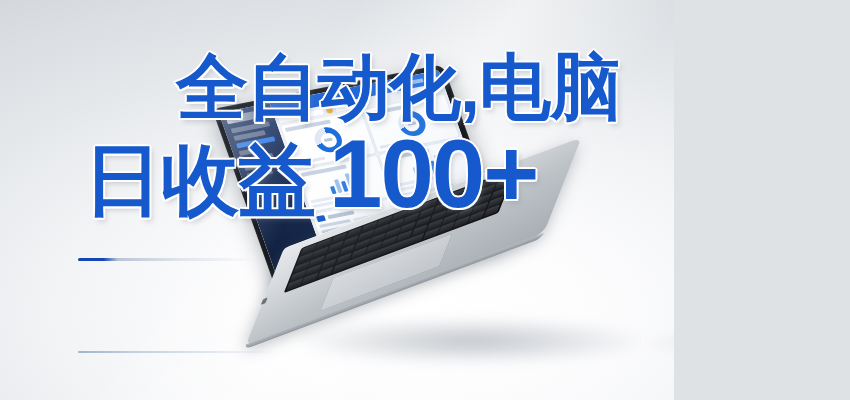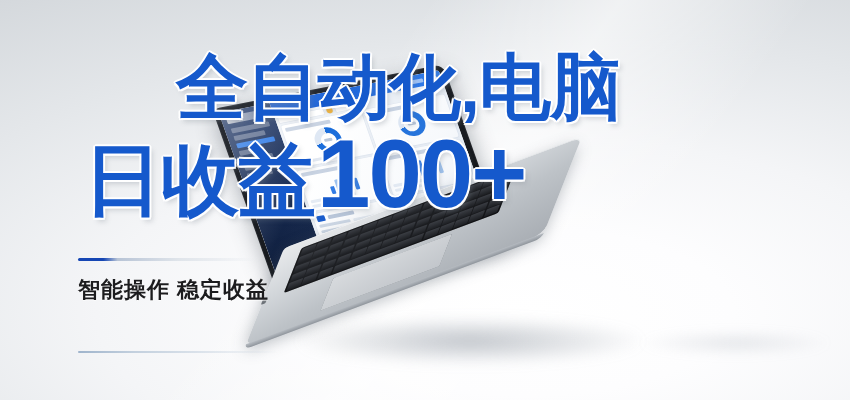--- a/index.html
+++ b/index.html
@@ -5,21 +5,21 @@
   * { margin:0; padding:0; box-sizing:border-box; }
   html,body { width:850px; height:400px; overflow:hidden; }
   body {
     font-family:"Liberation Sans","DejaVu Sans",sans-serif;
     background:#dfe2e5;
   }
 
   
   #banner {
     position:relative;
-    width:850px; height:400px;
+    width:674px; height:400px;
     overflow:hidden;
     background:
       radial-gradient(ellipse 110% 95% at 62% 78%, #ffffff 0%, #fdfdfe 22%, #f4f5f7 46%, #e4e7ea 72%, #d4d8dc 100%),
       linear-gradient(118deg,#c9ced3 0%,#dfe2e6 30%,#f2f4f6 58%,#fbfcfd 80%,#eef0f2 100%);
   }
   
   #banner::before{
     content:"";position:absolute;inset:0;
     background:linear-gradient(125deg,rgba(255,255,255,0) 38%,rgba(255,255,255,.55) 55%,rgba(255,255,255,0) 72%);
     pointer-events:none;
@@ -47,21 +47,21 @@
   }
   #hl-line1{
     left:176px; top:48px;
     font-size:72px; line-height:78px;
     letter-spacing:-1px;
   }
   #hl-line2{
     left:84px; top:132px;
     font-size:78px; line-height:84px;
     letter-spacing:-1px;
-    display:flex; align-items:baseline; gap:2px;
+    display:flex; align-items:baseline; gap:14px;
   }
   #hl-number{
     font-size:96px;
     line-height:84px;
     letter-spacing:-2px;
     font-weight:bold;
   }
 
   
   .rule-top{
@@ -482,16 +482,15 @@
 
   <div class="headline-wrap">
     <div class="hl" id="hl-line1">全自动化,电脑</div>
     <div class="hl" id="hl-line2">
       <span>日收益</span>
       <span id="hl-number">100+</span>
     </div>
   </div>
 
   <div class="rule-top"></div>
-  <div id="subtitle">智能操作 稳定收益</div>
   <div class="rule-bottom"></div>
 
 </div>
 
 </body></html>

